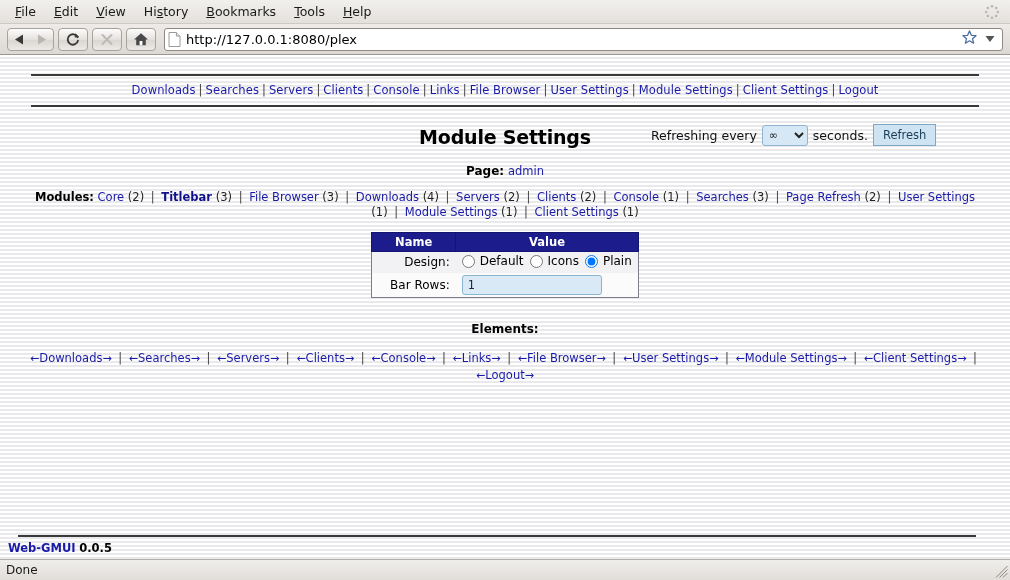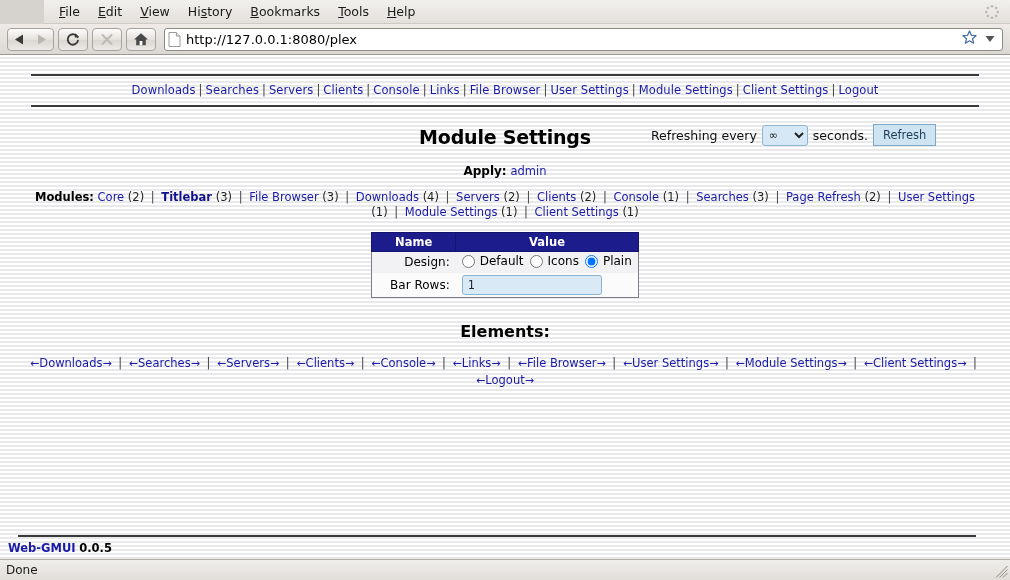--- a/index.html
+++ b/index.html
@@ -19,21 +19,20 @@
     background: #d6d2cd;
   }
 
   .menubar {
     height: 24px;
     background: linear-gradient(to bottom,#f2f0ee 0%, #e3e0dc 100%);
     display: flex; align-items: center;
     padding-left: 6px;
     position: relative;
     border-bottom: 1px solid #cdc9c4;
-    margin-left: 44px;
   }
   .menubar-item {
     font-size: 12.5px;
     color: #1a1a1a;
     padding: 2px 9px;
     cursor: default;
     white-space: nowrap;
   }
   .menubar-item u { text-decoration: underline; }
   .throbber {
@@ -240,21 +239,21 @@
     border-radius: 3px;
     padding: 2px 5px;
     width: 140px;
     color: #223;
   }
 
   .applyrow { text-align: center; margin-top: 9px; }
 
   .elements-title {
     text-align: center;
-    font-size: 16px;
+    font-size: 12px;
     font-weight: bold;
     color: #000;
     margin-top: 24px;
   }
   .elements-list {
     margin: 14px 12px 0 12px;
     text-align: center;
     font-size: 11.5px;
     color: #222;
     line-height: 16px;
@@ -398,21 +397,21 @@
           <span>Refreshing every</span>
           <select class="refresh-select">
             <option>∞</option>
           </select>
           <span>seconds.</span>
           <button class="btn-lightblue">Refresh</button>
         </div>
       </div>
 
       <div class="userline">
-        <b>Apply:</b>
+        <b>Page:</b>
         <a class="l" href="#">admin</a>
       </div>
 
       <div class="moduleline">
         <span class="lead">Modules:</span>
         <a class="l" href="#">Core</a> <span class="cnt">(2)</span> <span class="sep">|</span>
         <a class="l current" href="#">Titlebar</a> <span class="cnt">(3)</span> <span class="sep">|</span>
         <a class="l" href="#">File Browser</a> <span class="cnt">(3)</span> <span class="sep">|</span>
         <a class="l" href="#">Downloads</a> <span class="cnt">(4)</span> <span class="sep">|</span>
         <a class="l" href="#">Servers</a> <span class="cnt">(2)</span> <span class="sep">|</span>

